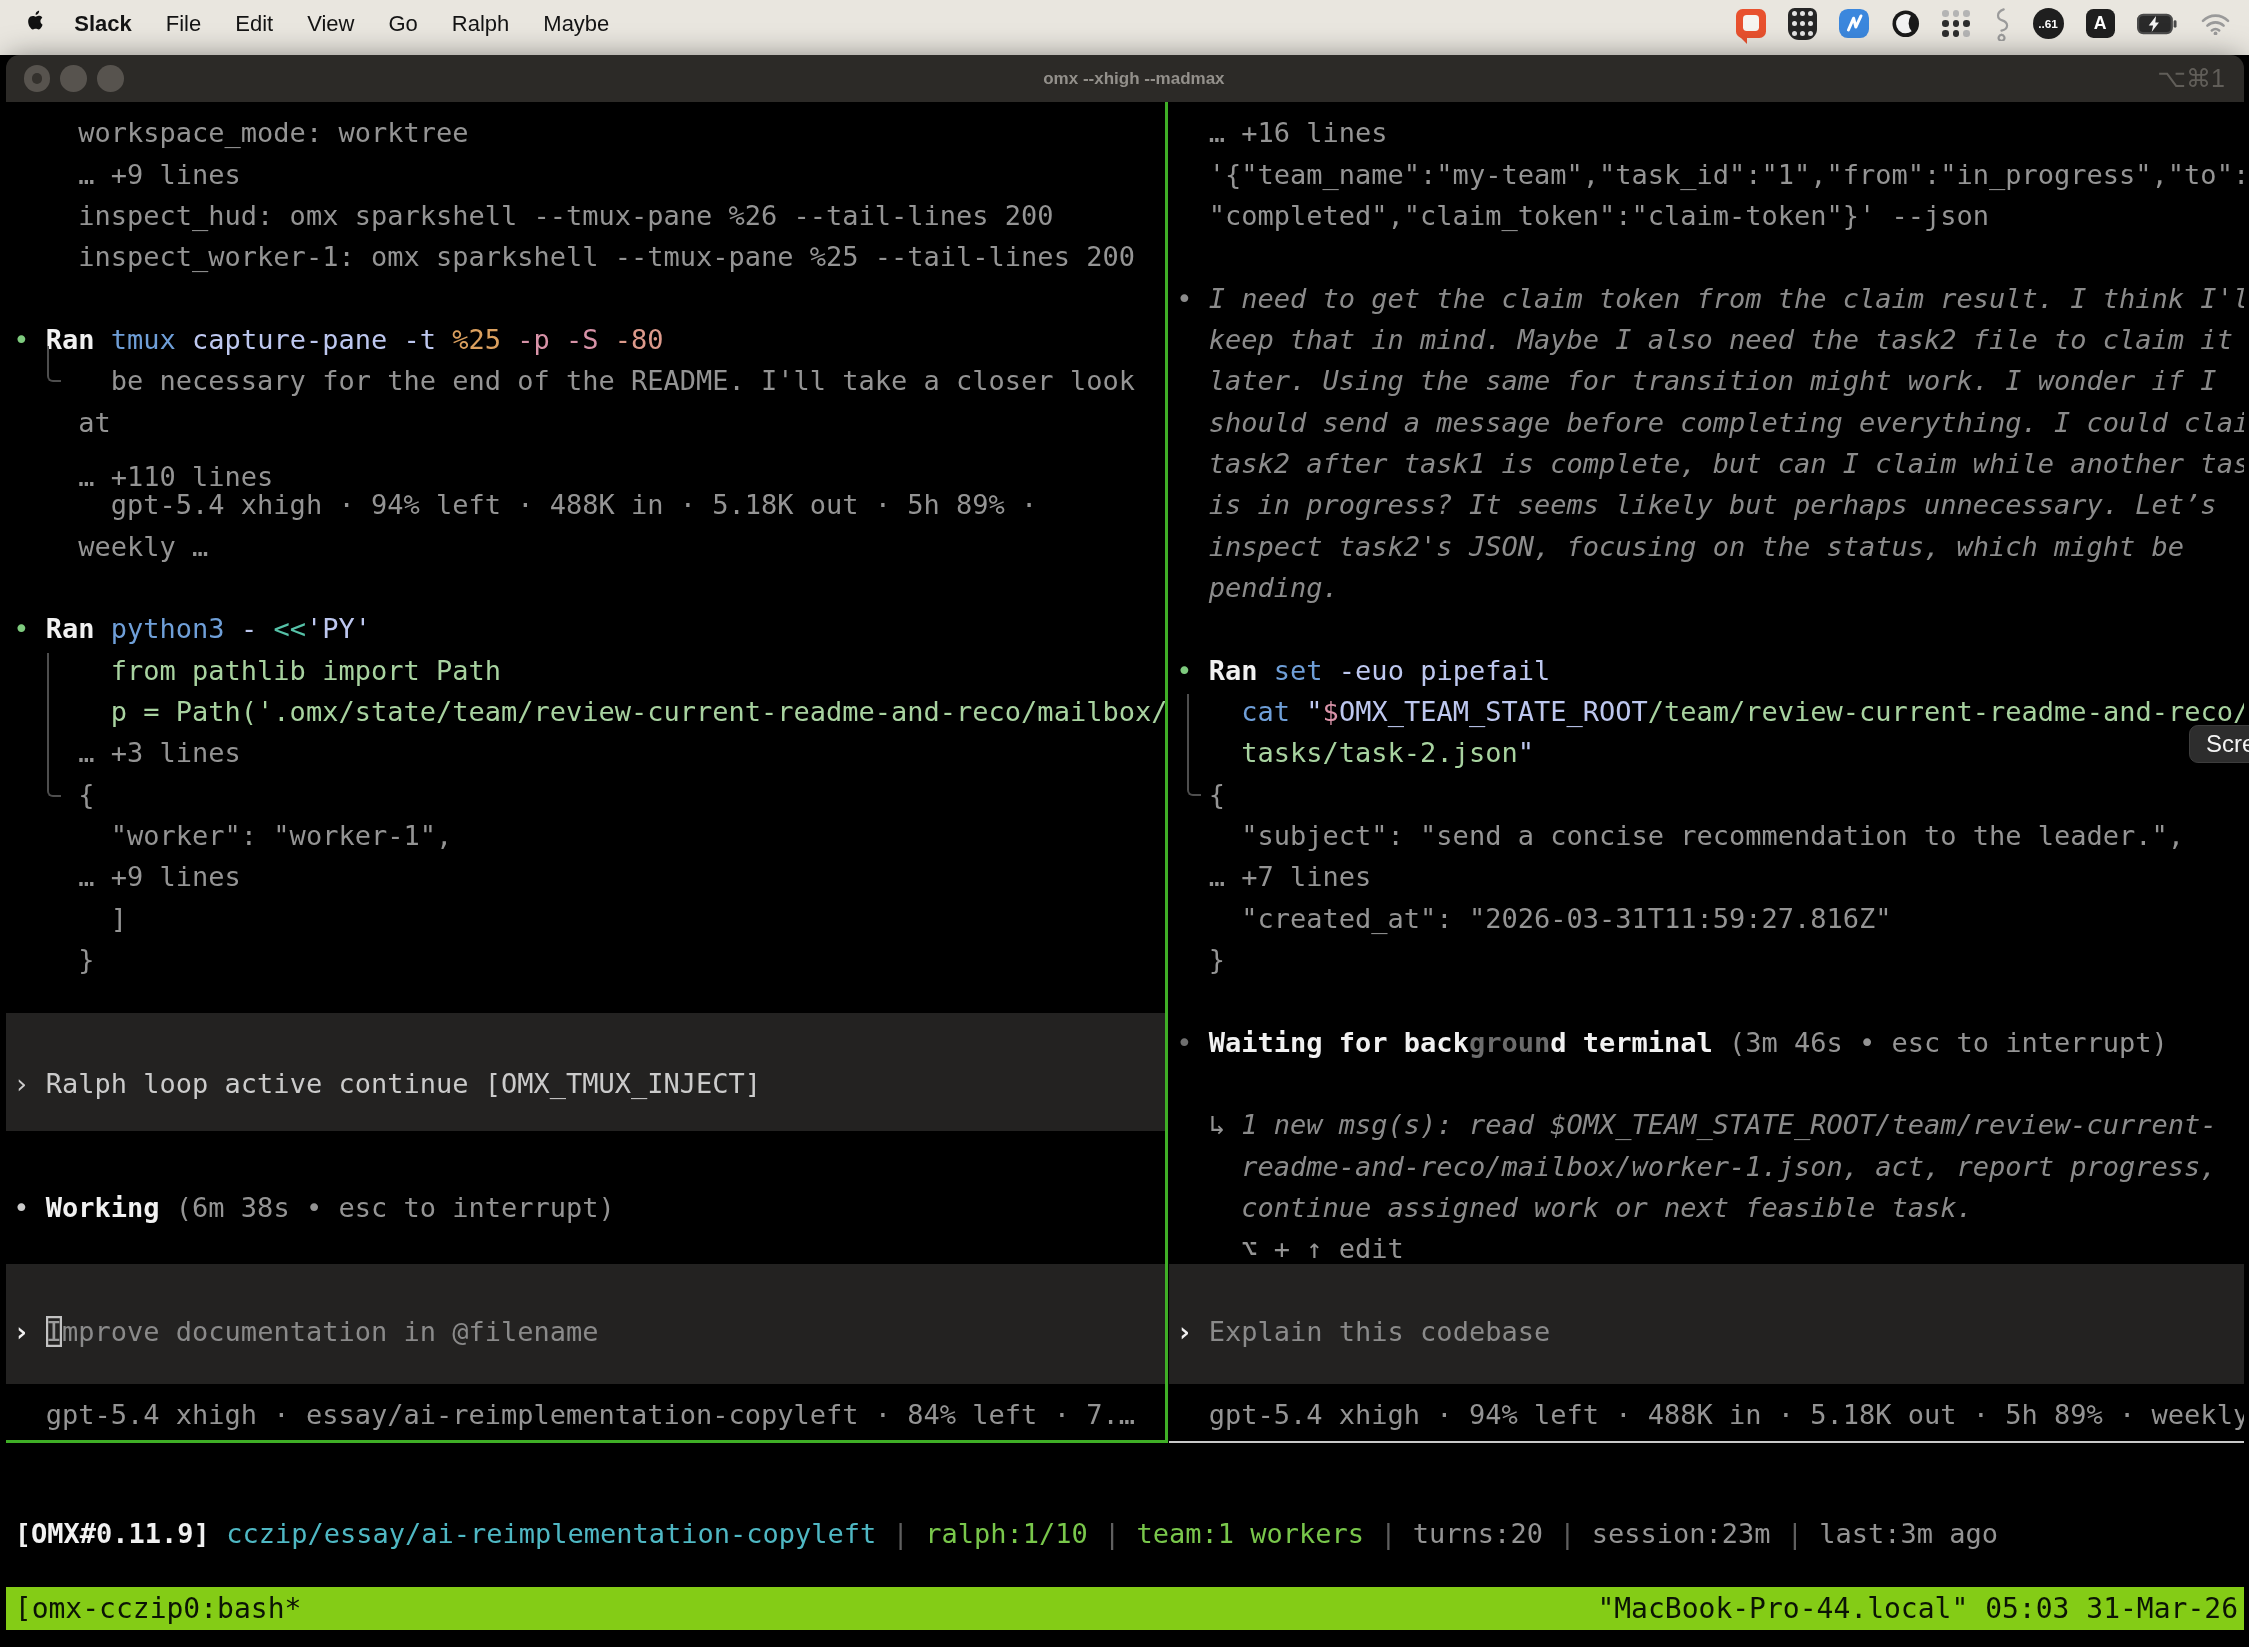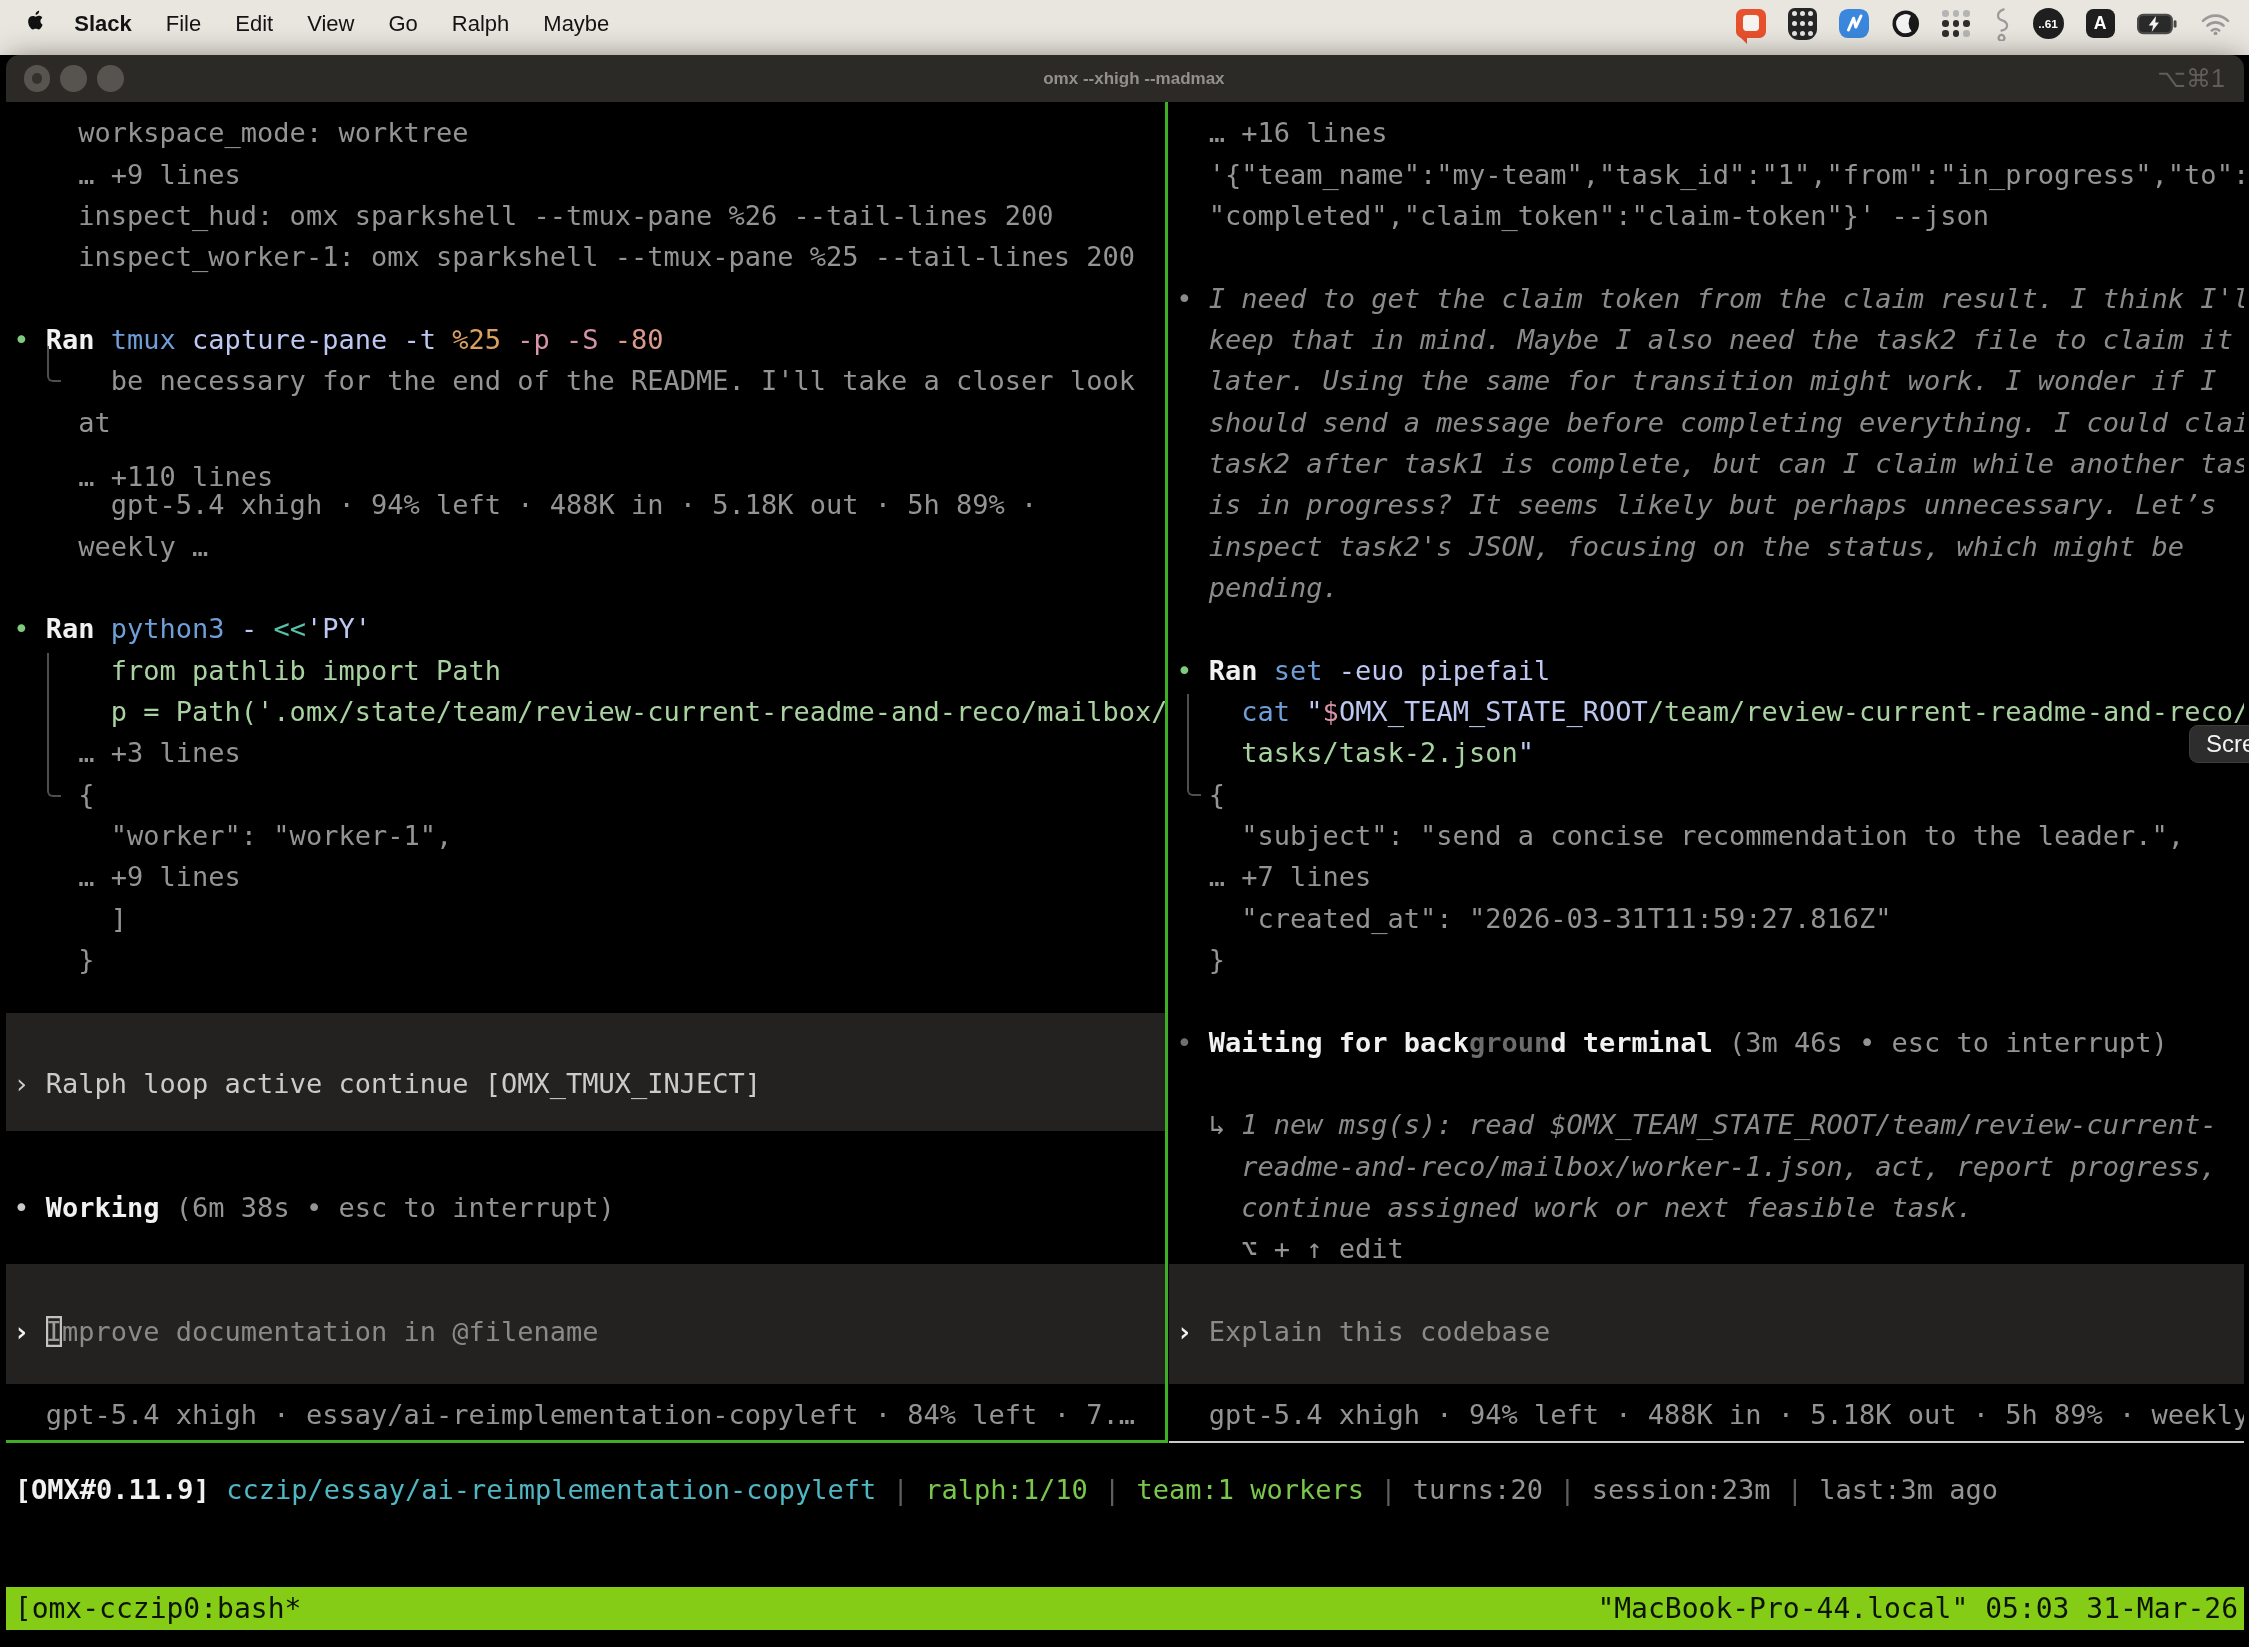--- a/index.html
+++ b/index.html
@@ -57,21 +57,21 @@
   .s-w{color:#f1f1f1;font-weight:bold}
   .s-sh{color:#6c6c6c;font-weight:bold}
   .s-bg{color:#7ecb7e}.s-bl{color:#6f9fd8}.s-lv{color:#bdc7ef}
   .s-or{color:#dba05f}.s-pk{color:#d893a8}.s-sa{color:#dd9a8b}
   .s-tl{color:#56c2a8}.s-gr{color:#a8d3a0}
   .s-it{color:#8b8b8b;font-style:italic}
   .s-ph{color:#8a8a8a}
   .s-cy{color:#4fb8c4}.s-sg{color:#79c74b}.s-sep{color:#5f5f5f}
   .s-cur{box-shadow:inset 0 0 0 2.2px #c2c2c2;color:#9a9a9a}
   
-  #omx-status{position:absolute;left:14.8px;top:1469px;height:41px;white-space:pre;
+  #omx-status{position:absolute;left:14.8px;top:1513px;height:41px;white-space:pre;
       font-family:"DejaVu Sans Mono",monospace;font-size:27px;line-height:41px;text-decoration:underline;}
   #tmux-bar{position:absolute;left:5.9px;top:1587px;width:2238px;height:43px;background:#84cc16;
       display:flex;align-items:center;justify-content:space-between;
       font-family:"DejaVu Sans Mono",monospace;font-size:28px;color:#0b1405;}
   #tmux-left{padding-left:8.9px;white-space:pre;}
   #tmux-right{padding-right:5.9px;white-space:pre;}
   
   #screen-notice{position:absolute;left:2189px;top:725px;width:103px;height:38px;background:#2d2d2d;
       border:0.7px solid #3d3d3d;border-radius:8.9px;color:#f5f5f5;font-size:24px;
       display:flex;align-items:center;padding-left:16px;box-sizing:border-box;}

